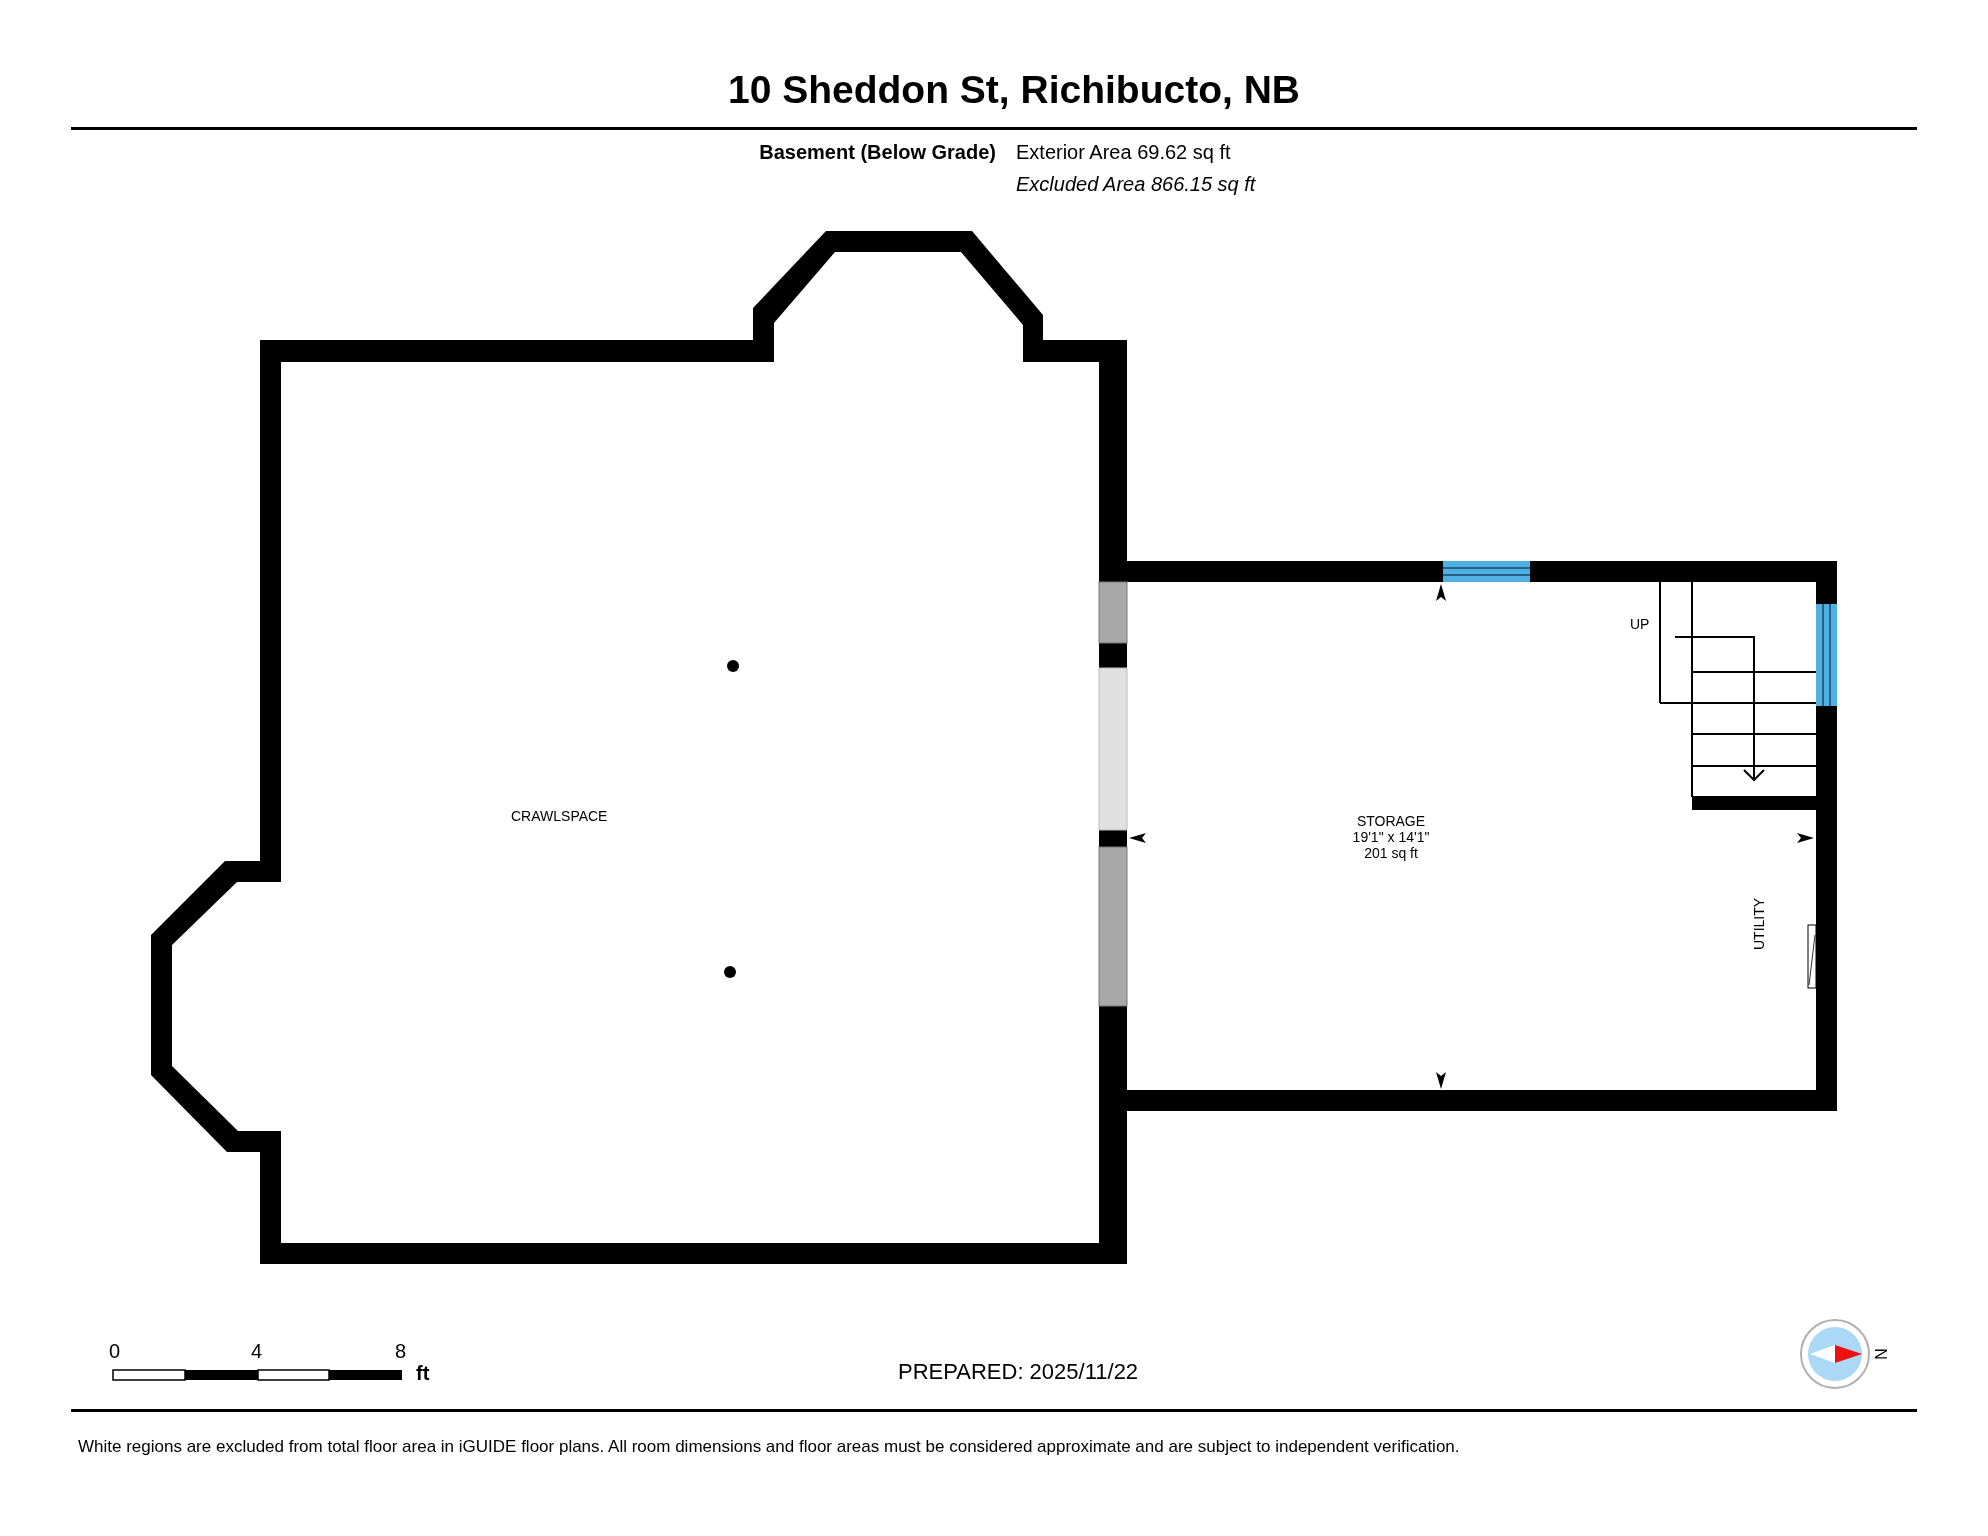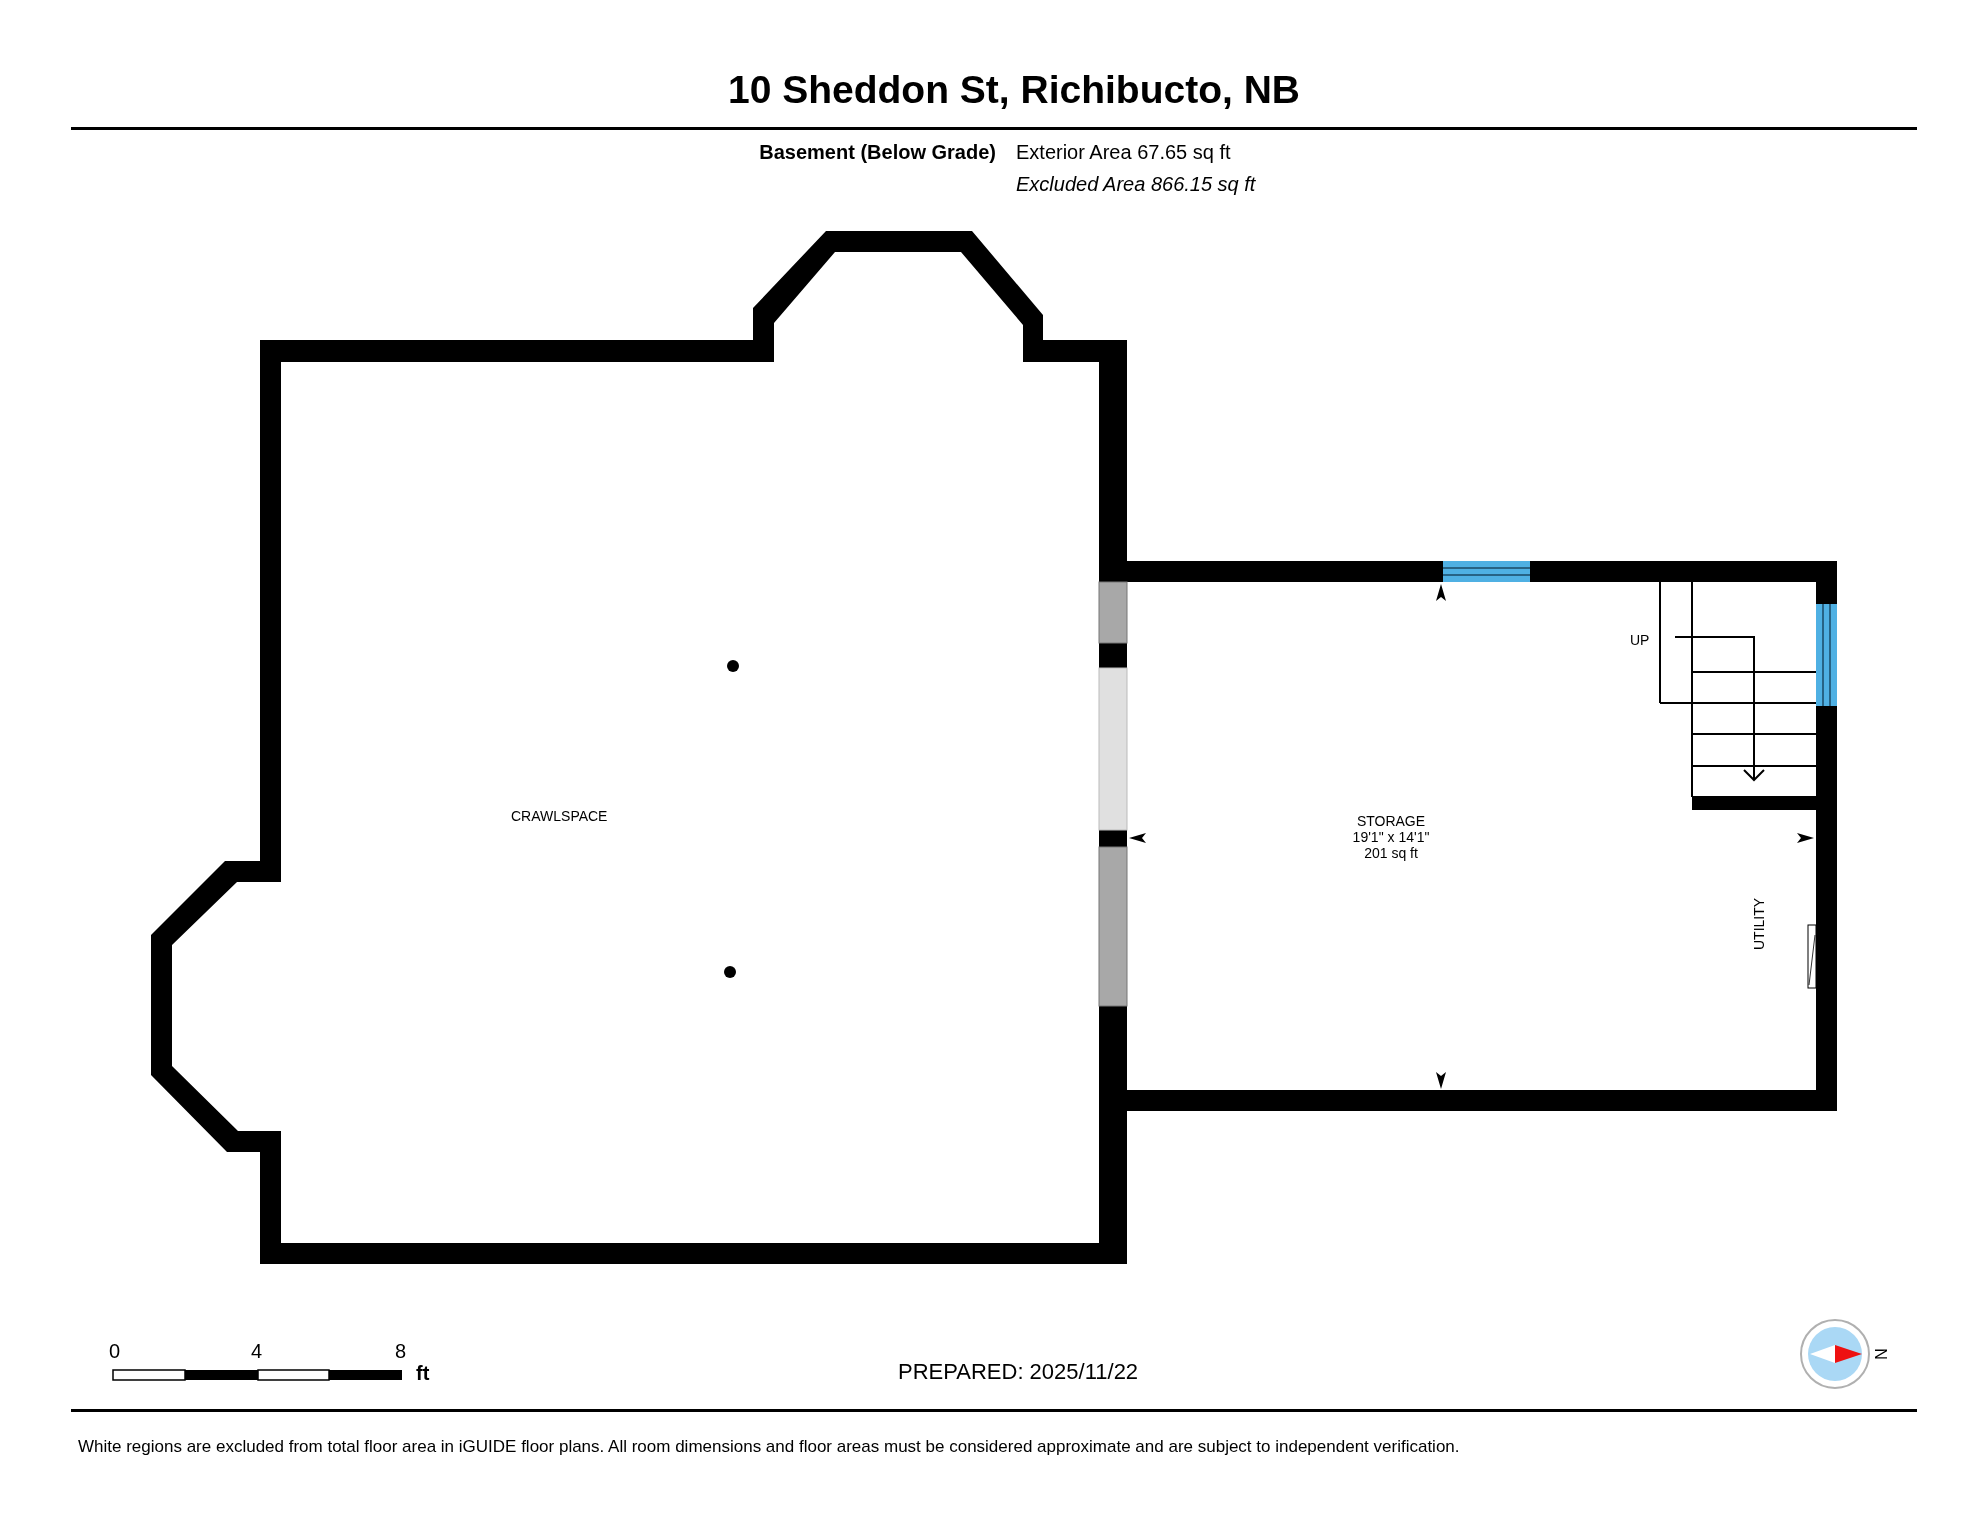--- a/index.html
+++ b/index.html
@@ -17,21 +17,21 @@
   .footer-note { left: 78px; top: 1424px; font-size: 17px; white-space: nowrap; margin-top: 13px; }
   svg.plan { position: absolute; left: 0; top: 0; }
 </style>
 </head>
 <body>
 
 <div class="abs title">10 Sheddon St, Richibucto, NB</div>
 <div class="abs rule" style="top:127px;"></div>
 
 <div class="abs floor-label">Basement (Below Grade)</div>
-<div class="abs area-line" style="top:141px;">Exterior Area 67.65 sq ft</div>
+<div class="abs area-line" style="top:141px;">Exterior Area 69.62 sq ft</div>
 <div class="abs area-line" style="top:173px;font-style:italic;">Excluded Area 866.15 sq ft</div>
 
 <svg class="plan" width="1988" height="1536" viewBox="0 0 1988 1536">
 
   <path fill="#000" fill-rule="evenodd" d="M260,340 L753,340 L753,308 L826,231 L972,231 L1043,315 L1043,340 L1127,340 L1127,1264 L260,1264 L260,1152 L227,1152 L151,1075 L151,935 L225,861 L260,861 Z
        M281,362 L774,362 L774,323 L835,252 L961,252 L1023,325 L1023,362 L1099,362 L1099,1243 L281,1243 L281,1131 L238,1131 L172,1066 L172,945 L237,882 L281,882 Z"></path>
 
   <path fill="#000" fill-rule="evenodd" d="M1099,561 L1837,561 L1837,1111 L1099,1111 Z
        M1127,582 L1816,582 L1816,1090 L1127,1090 Z"></path>
 
@@ -92,21 +92,21 @@
 
   <rect x="71" y="1409" width="1846" height="3" fill="#000"></rect>
 </svg>
 
 <div class="abs room-label" style="left:475px; top:808px;margin-left:36px;">CRAWLSPACE</div>
 <div class="abs room-label" style="left:1291px; top:813px; width:200px;">
   <div>STORAGE</div>
   <div>19'1" x 14'1"</div>
   <div>201 sq ft</div>
 </div>
-<div class="abs room-label" style="left:1630px; top:632px;">UP</div>
+<div class="abs room-label" style="left:1630px; top:616px;">UP</div>
 <div class="abs room-label" style="left:1751px; top:950px; transform: rotate(-90deg); transform-origin: left top;">UTILITY</div>
 
 <div class="abs scale-num" style="left:109px; top:1340px;">0</div>
 <div class="abs scale-num" style="left:251px; top:1340px;">4</div>
 <div class="abs scale-num" style="left:395px; top:1340px;">8</div>
 <div class="abs scale-num" style="left:416px; top:1362px;font-weight:bold;">ft</div>
 
 <div class="abs" style="left:1874px; top:1345px; font-size:16px; transform: rotate(90deg); transform-origin: center;">N</div>
 
 <div class="abs prepared">PREPARED: 2025/11/22</div>

